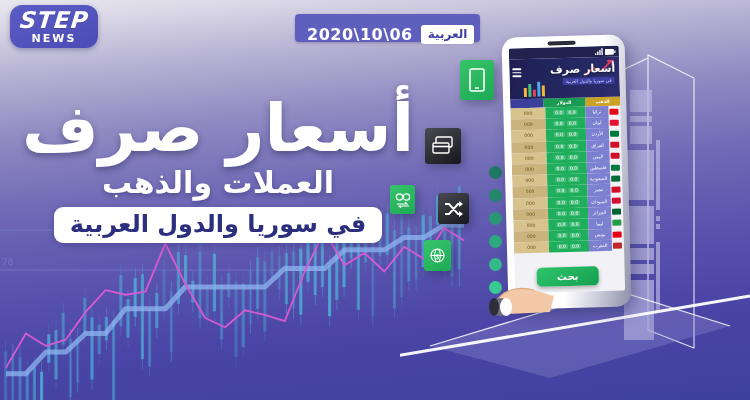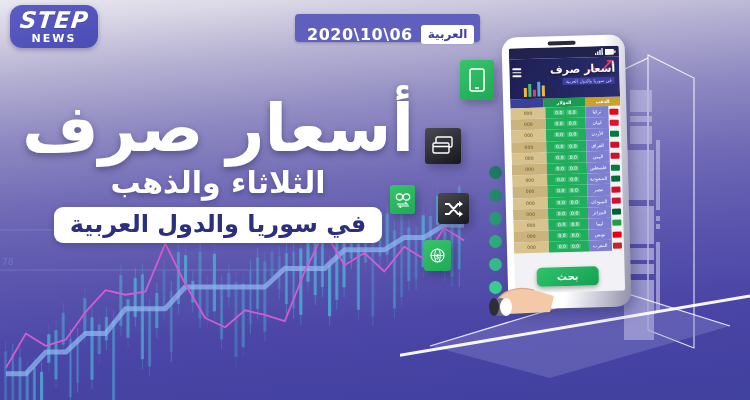--- a/index.html
+++ b/index.html
@@ -300,21 +300,21 @@
     <div class="t2">NEWS</div>
   </div>
 
   <div class="datebar">
     <div class="d">2020\10\06</div>
     <div class="daypill">العربية</div>
   </div>
 
   <div class="headline">
     <div class="h1">أسعار صرف</div>
-    <div class="h2">الثلاثاء والذهب</div>
+    <div class="h2">العملات والذهب</div>
     <div class="h3wrap">
       <div class="h3">في سوريا والدول العربية</div>
     </div>
   </div>
 
   <div class="tile green" style="left:460px;top:60px;width:34px;height:40px;">
     <svg width="16" height="24" viewBox="0 0 16 24">
         <rect x="1" y="1" width="14" height="22" rx="2" fill="none" stroke="#fff" stroke-width="1.6"></rect>
         <line x1="6" y1="20" x2="10" y2="20" stroke="#fff" stroke-width="1.4"></line>
       </svg>

